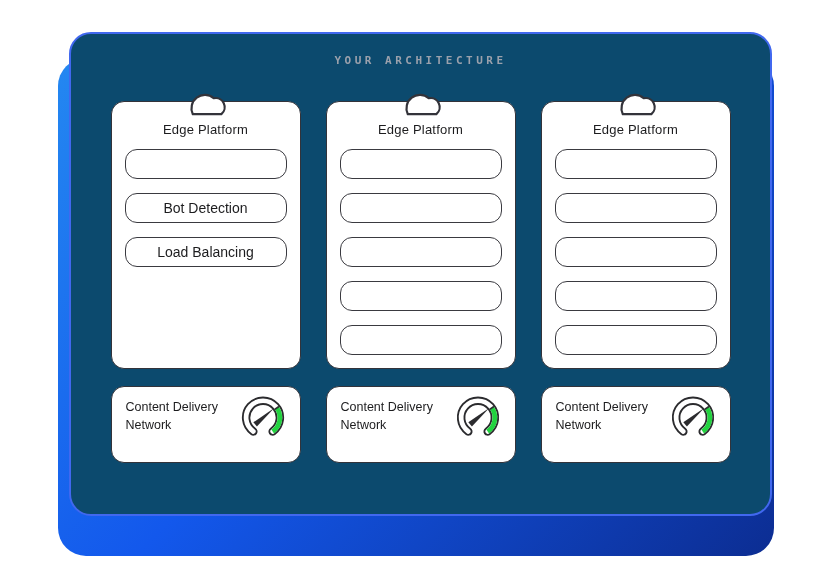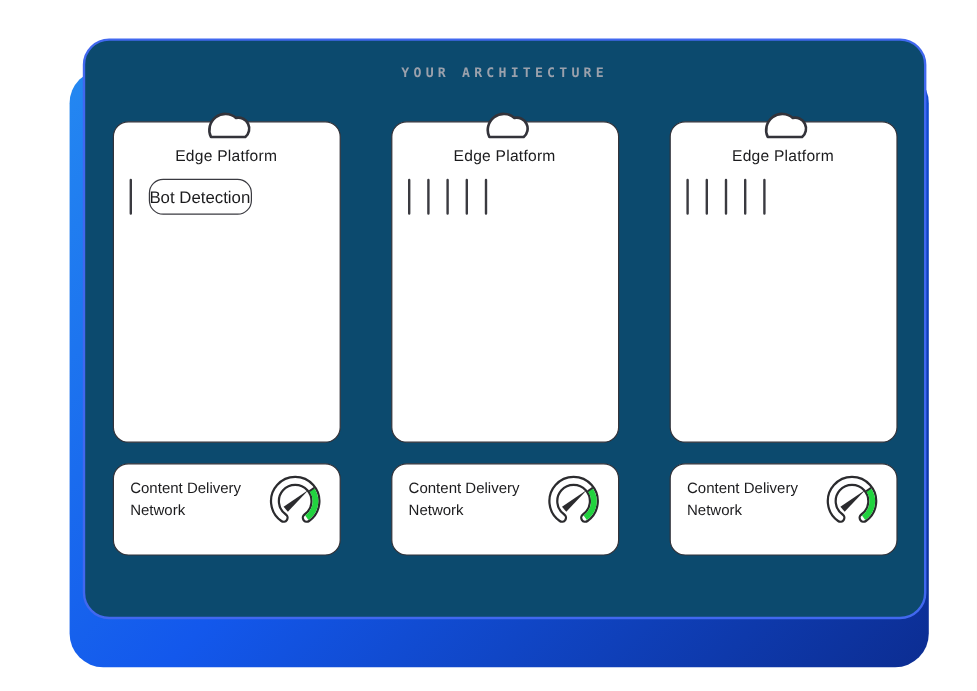--- a/index.html
+++ b/index.html
@@ -28,21 +28,21 @@
   .panel-title{
     margin-top:20px;
     text-align:center;
     font-family:"DejaVu Sans Mono",monospace;
     font-size:11px;font-weight:700;
     letter-spacing:3.5px;
     color:#9ba1ac;
   }
   .columns{
     display:flex;justify-content:center;
-    gap:42px;margin-top:34px;
+    gap:25px;margin-top:34px;
   }
   .col{display:flex;flex-direction:column;gap:17px;width:190px;}
   .edge-card{
     position:relative;
     box-sizing:border-box;
     height:268px;
     background:#fff;
     border:1.7px solid #33333a;
     border-radius:13px;
   }
@@ -50,21 +50,21 @@
     position:absolute;top:-18px;left:50%;
     transform:translateX(-50%);
     width:44px;height:34px;
   }
   .card-title{
     margin-top:20px;text-align:center;
     font-size:13px;font-weight:500;
     color:#1c1c1e;letter-spacing:.2px;
   }
   .slots{
-    display:flex;flex-direction:row;
+    display:flex;flex-direction:column;
     gap:14px;padding:12px 13px 0 13px;
   }
   .slot{
     box-sizing:border-box;height:30px;
     background:#fff;
     border:1.6px solid #3a3a40;
     border-radius:12px;
     display:flex;align-items:center;justify-content:center;
     font-size:14px;font-weight:500;color:#1c1c1e;
   }
@@ -115,20 +115,23 @@
               <use href="#cloud-shape"></use>
             </svg>
           <div class="card-title">Edge Platform</div>
           <div class="slots">
             <div class="slot">
                 <span></span>
               </div>
             <div class="slot">
                 <span>Bot Detection</span>
               </div>
+            <div class="slot">
+                <span>Load Balancing</span>
+              </div>
           </div>
         </div>
         <div class="cdn-card">
           <div class="cdn-label">Content Delivery Network</div>
           <svg class="gauge" viewBox="0 0 48 40">
               <use href="#gauge-shape"></use>
             </svg>
         </div>
       </div>
 

